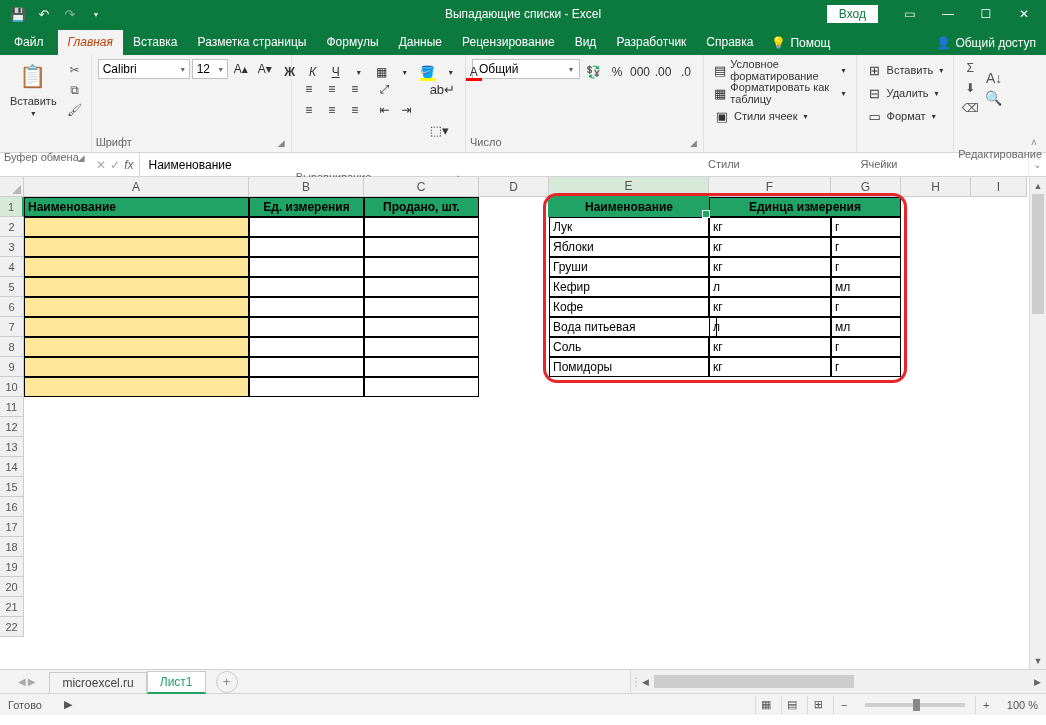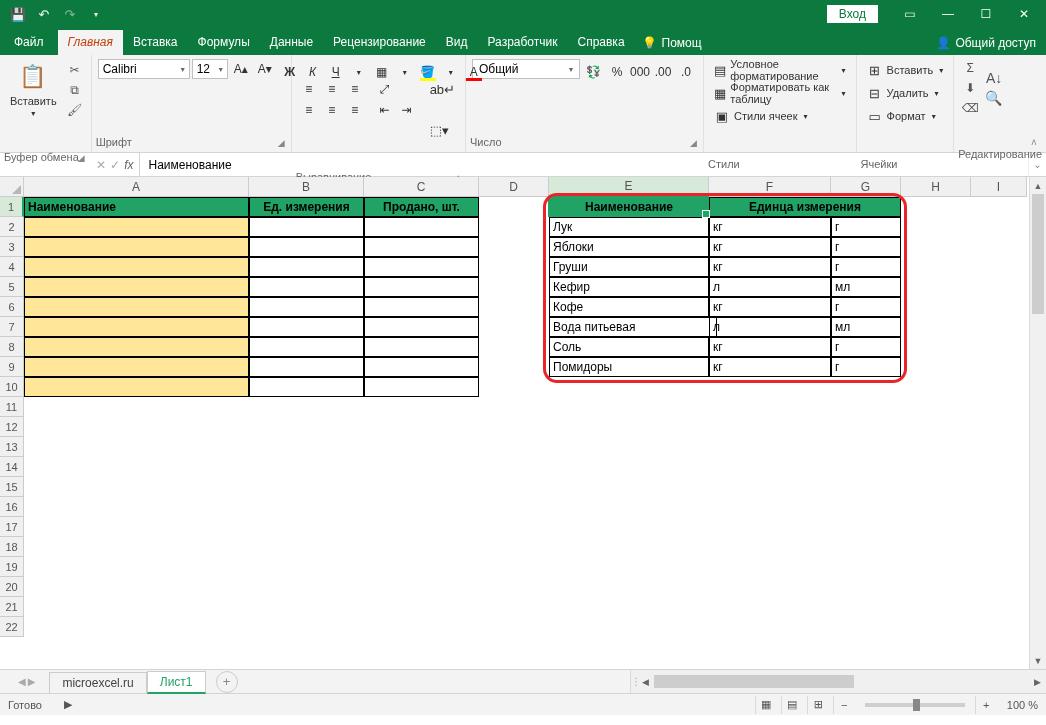--- a/index.html
+++ b/index.html
@@ -113,33 +113,35 @@
 </head>
 <body>
 
 <div class="titlebar">
   <div class="qa-area">
     <span class="qa-btn">💾</span>
     <span class="qa-btn">↶</span>
     <span class="qa-btn disabled">↷</span>
     <span class="qa-btn" style="font-size:8px;">▾</span>
   </div>
+  <div class="title-text">Выпадающие списки  -  Excel</div>
   <div class="title-right">
     <div class="signin-btn">Вход</div>
     <div class="win-btn">▭</div>
     <div class="win-btn">―</div>
     <div class="win-btn">☐</div>
     <div class="win-btn">✕</div>
   </div>
 </div>
 
 <div class="tabsbar">
   <div class="tab file">Файл</div>
   <div class="tab active">Главная</div>
   <div class="tab">Вставка</div>
+  <div class="tab">Разметка страницы</div>
   <div class="tab">Формулы</div>
   <div class="tab">Данные</div>
   <div class="tab">Рецензирование</div>
   <div class="tab">Вид</div>
   <div class="tab">Разработчик</div>
   <div class="tab">Справка</div>
   <div class="tellme">
     <span>💡</span>
     <span>Помощ</span>
   </div>

